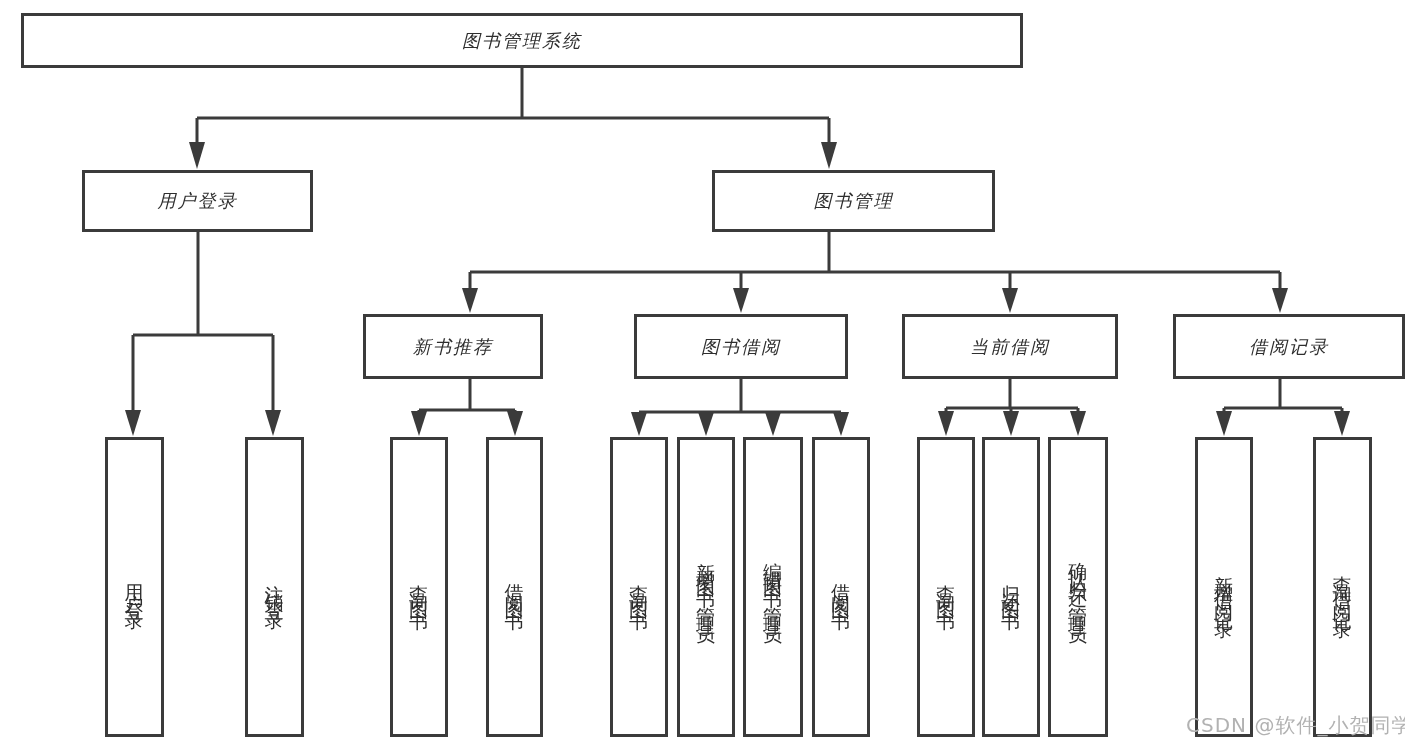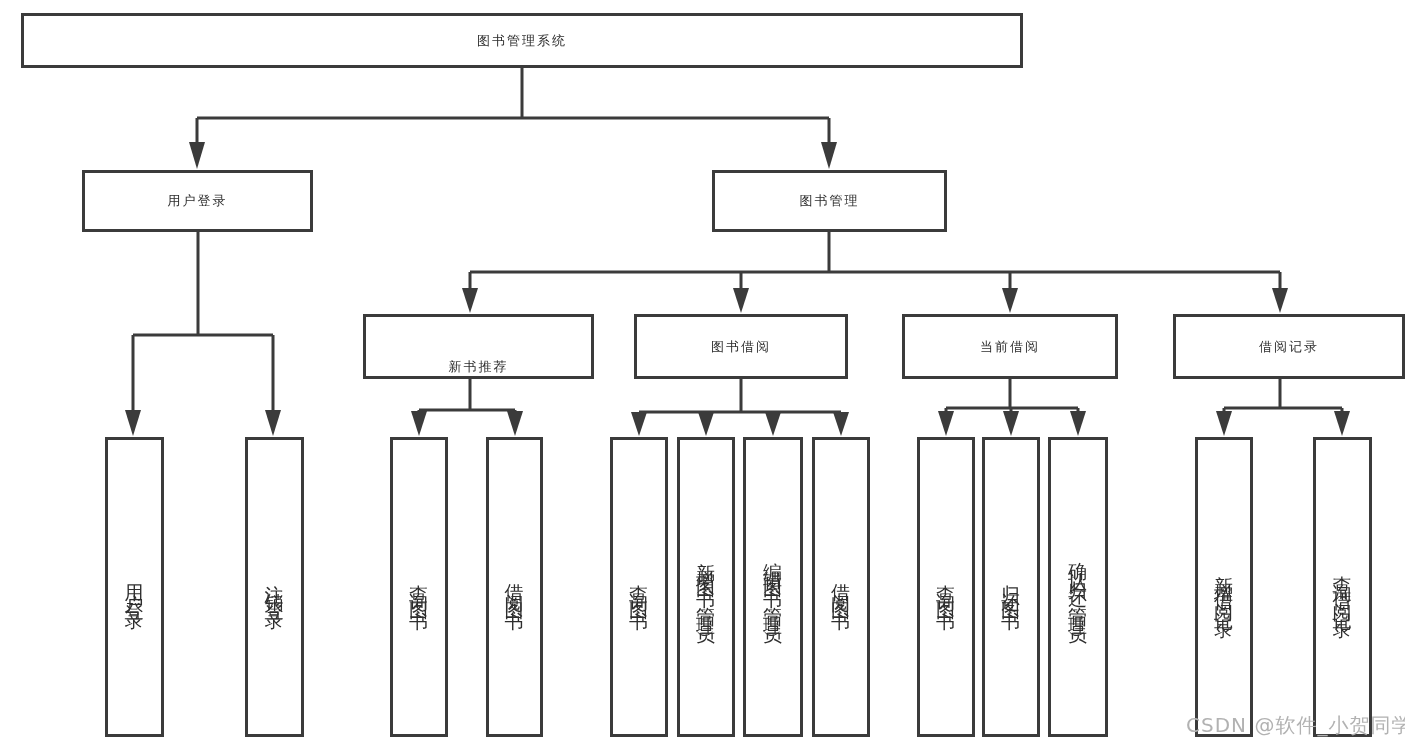--- a/index.html
+++ b/index.html
@@ -20,24 +20,25 @@
   .box {
     position: absolute;
     box-sizing: border-box;
     border: 3px solid #3b3b3b;
     background: #ffffff;
     display: flex;
     align-items: center;
     justify-content: center;
   }
   .hlabel {
-    font-size: 13px;
+    font-size: 18px;
     letter-spacing: 2px;
     white-space: nowrap;
     color: #2e2e2e;
+    font-style: italic;
   }
   .vlabel {
     writing-mode: vertical-rl;
     text-orientation: mixed;
     font-size: 19px;
     line-height: 1;
     letter-spacing: 9px;
     color: #2e2e2e;
   }
   .watermark {
@@ -46,22 +47,22 @@
     top: 712px;
     font-size: 20px;
     letter-spacing: 1px;
     color: #b2b2b2;
     z-index: 6;
     white-space: nowrap;
   }
   
   .n-root  { left: 21px;   top: 13px;  width: 1002px; height: 55px; }
   .n-login { left: 82px;   top: 170px; width: 231px;  height: 62px; }
-  .n-mgmt  { left: 712px;  top: 170px; width: 235px;  height: 62px; }
-  .n-rec   { left: 363px;  top: 314px; width: 231px;  height: 65px; align-items: flex-end; }
+  .n-mgmt  { left: 712px;  top: 170px; width: 283px;  height: 62px; }
+  .n-rec   { left: 363px;  top: 314px; width: 180px;  height: 65px; }
   .n-bor   { left: 634px;  top: 314px; width: 214px;  height: 65px; }
   .n-cur   { left: 902px;  top: 314px; width: 216px;  height: 65px; }
   .n-hist  { left: 1173px; top: 314px; width: 232px;  height: 65px; }
   .lf1  { left: 105px;  top: 437px; width: 59px; height: 300px; }
   .lf2  { left: 245px;  top: 437px; width: 59px; height: 300px; }
   .lf3  { left: 390px;  top: 437px; width: 58px; height: 300px; }
   .lf4  { left: 486px;  top: 437px; width: 57px; height: 300px; }
   .lf5  { left: 610px;  top: 437px; width: 58px; height: 300px; }
   .lf6  { left: 677px;  top: 437px; width: 58px; height: 300px; }
   .lf7  { left: 743px;  top: 437px; width: 60px; height: 300px; }

